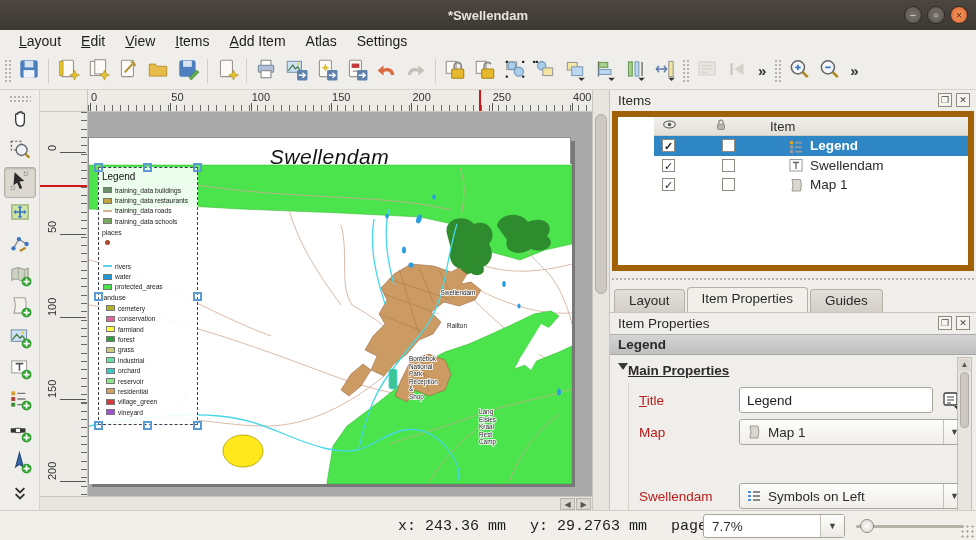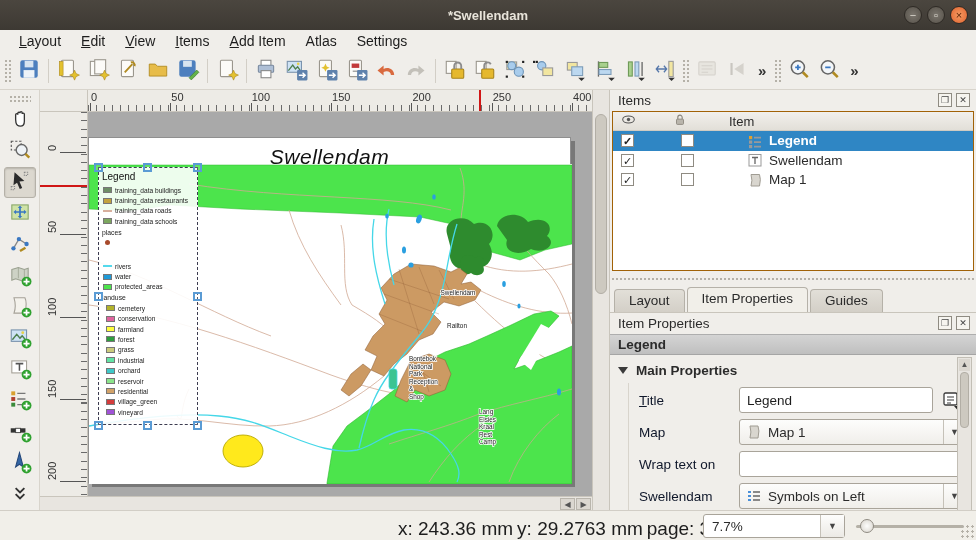--- a/index.html
+++ b/index.html
@@ -69,21 +69,21 @@
   #hscroll { left:40px; top:496px; width:552px; height:14px; background:#e8e5e0; border-top:1px solid #c9c5bc; }
   #hscroll .arr { position:absolute; top:1px; width:15px; height:12px; background:#dbd7d0; border:1px solid #b9b5ac; font-size:8px; line-height:11px; text-align:center; color:#555; }
   #vscroll { left:592px; top:90px; width:18px; height:420px; background:#e8e5e0; border-left:1px solid #c9c5bc; border-right:1px solid #c9c5bc; }
   #vscroll .thumb { position:absolute; left:2px; top:24px; width:12px; height:180px; background:#cdc9c0; border:1px solid #b2aea5; border-radius:6px; }
 
   
   #rightpanel { left:610px; top:90px; width:366px; height:420px; background:#f0eeea; }
   .panel-titlerow { position:relative; height:21px; display:flex; align-items:center; padding-left:8px; font-size:13.5px; }
   .panel-icons { position:absolute; right:6px; top:3px; display:flex; gap:4px; }
   .pico { width:14px; height:14px; border:1px solid #8f8b82; background:#f6f4ef; font-size:9px; line-height:12px; text-align:center; color:#444; }
-  #items-table { position:absolute; left:2px; top:21px; width:362px; height:160px; background:#fff; border:1px solid #a16207; }
+  #items-table { position:absolute; left:2px; top:21px; width:362px; height:160px; background:#fff; border:6px solid #a16207;padding-left:36px; }
   #items-header { display:flex; height:19px; background:linear-gradient(#f2f0ec,#e2dfd8); border-bottom:1px solid #cfcbc2; align-items:center; font-size:13px; }
   #items-header .c1 { width:60px; padding-left:8px; }
   #items-header .c2 { width:52px; }
   #items-header .c3 { padding-left:4px; }
   .item-row { display:flex; height:19.5px; align-items:center; font-size:13.5px; }
   .item-row.selected { background:#2f86c4; color:#fff; font-weight:bold; }
   .cbx { width:13px; height:13px; border:1px solid #8f8b82; background:#fff; margin-left:8px; font-size:11px; line-height:12px; text-align:center; color:#222; }
   .item-row .cb2 { margin-left:47px; }
   .row-ico { width:16px; height:16px; margin-left:53px; }
   .row-ico svg { width:16px; height:16px; }
@@ -93,36 +93,36 @@
   #tabsrow { position:absolute; left:4px; top:196px; width:360px; height:26px; display:flex; align-items:flex-end; gap:2px; }
   .tab { padding:3px 14px 4px; font-size:13.5px; background:linear-gradient(#e2dfd8,#d3cfc7); border:1px solid #b5b1a8; border-bottom:none; border-radius:4px 4px 0 0; color:#2b2b2b; }
   .tab.active { background:#f1efe9; padding-bottom:6px; font-size:13.5px; }
 
   #props-panel { position:absolute; left:0; top:222px; width:366px; height:198px; border-top:1px solid #c9c5bc; background:#f0eeea; }
   #props-header { height:21px; background:linear-gradient(#d4d4d4,#bfbfbf); border-top:1px solid #aeaeae; border-bottom:1px solid #a5a5a5; display:flex; align-items:center; padding-left:8px; font-weight:bold; font-size:13.5px; position:relative; top:21px; }
   #props-scroll { position:absolute; left:347px; top:44px; width:15px; height:242px; background:#e8e5e0; border:1px solid #c2beb5; }
   #props-scroll .sarr { position:absolute; left:1px; width:11px; height:12px; font-size:8px; text-align:center; line-height:12px; color:#555; background:#dbd7d0; }
   #props-scroll .sthumb { position:absolute; left:2px; top:14px; width:9px; height:56px; background:#cdc9c0; border:1px solid #b2aea5; border-radius:4px; }
 
-  #section-header { position:absolute; left:8px; top:50px; display:flex; align-items:center; gap:8px; font-weight:bold; font-size:13.5px; }
+  #section-header { position:absolute; left:8px; top:50px; display:flex; font-weight:bold; font-size:13.5px;text-decoration:underline; }
   .tri { width:0; height:0; border-left:5px solid transparent; border-right:5px solid transparent; border-top:7px solid #3a3a3a; }
   #fields { position:absolute; left:18px; top:70px; width:326px; border-left:1px solid #d8d4cc; }
   .frow { position:absolute; left:0; display:flex; align-items:center; }
-  .flabel { width:100px; font-size:13.5px; color:#0f172a; }
+  .flabel { width:100px; font-size:13.5px; color:#b91c1c; }
   .flabel u { text-decoration:underline; }
   .tinput { height:26px; background:#fff; border:1px solid #a9a49a; border-radius:3px; padding:0 7px; font-size:13.5px; font-family:"Liberation Sans",sans-serif; color:#1d1d1d; }
   .combo { height:26px; background:linear-gradient(#fdfdfc,#f0eeea); border:1px solid #a9a49a; border-radius:3px; display:flex; align-items:center; padding-left:6px; font-size:13.5px; position:relative; }
   .combo .carrow { position:absolute; right:0; top:0; width:22px; height:24px; border-left:1px solid #c5c1b8; display:flex; align-items:center; justify-content:center; color:#444; font-size:9px; }
   .combo svg { width:16px; height:16px; margin-right:6px; }
   #dd-btn { width:26px; height:26px; margin-left:6px; display:flex; align-items:center; justify-content:center; }
   #dd-btn svg { width:22px; height:22px; }
 
   
   #statusbar { left:0; top:510px; width:976px; height:30px; background:#f1efe9; border-top:1px solid #d2cec6; }
-  #coords { position:absolute; left:398px; top:7px; display:flex; gap:4px; font-size:19px; color:#1d1d1d; }
+  #coords { position:absolute; left:398px; top:7px; display:flex; gap:24px; font-size:15px; color:#1d1d1d;font-family:Liberation Mono, monospace; }
   #zoom-combo { position:absolute; left:703px; top:3px; width:142px; height:24px; background:#fff; border:1px solid #a9a49a; border-radius:3px; font-size:13.5px; display:flex; align-items:center; padding-left:8px; }
   #zoom-combo .carrow { position:absolute; right:0; top:0; width:24px; height:22px; border-left:1px solid #c5c1b8; text-align:center; line-height:22px; font-size:9px; color:#444; background:linear-gradient(#fdfdfc,#eceae5); }
   #zoom-slider { position:absolute; left:856px; top:14px; width:108px; height:3px; background:#b5b1a7; border-radius:2px; }
   #zoom-slider .shandle { position:absolute; left:4px; top:-6px; width:14px; height:14px; border-radius:50%; background:radial-gradient(#fdfdfc,#d8d4cc); border:1px solid #8f8b82; }
   #resize-grip { position:absolute; right:2px; bottom:2px; width:14px; height:14px; background-image:radial-gradient(#b5b1a8 1px,transparent 1.2px); background-size:5px 5px; }
 
   svg text.maplabel { font-family:"Liberation Sans",sans-serif; font-size:6.4px; fill:#1a1a1a; paint-order:stroke; stroke:#ffffff; stroke-width:1.6px; }
 </style>
 </head>
 <body>
@@ -738,24 +738,20 @@
       <div class="frow" style="top:36px; left:10px;">
         <span class="flabel">Map</span>
         <div class="combo" style="width:227px;">
           <svg viewBox="0 0 16 16">
               <path d="M4,2 H12 Q13.8,6 12,14 H4 Q5.8,8 4,2 Z" fill="#d9d6cf" stroke="#a09c93"></path>
             </svg>
           <span>Map 1</span>
           <span class="carrow">▼</span>
         </div>
       </div>
-      <div class="frow" style="top:68px; left:10px;">
-        <span class="flabel">Wrap text on</span>
-        <input class="tinput" style="width: 227px;" value="">
-      </div>
       <div class="frow" style="top:100px; left:10px;">
         <span class="flabel">Swellendam</span>
         <div class="combo" style="width:227px;">
           <svg viewBox="0 0 16 16">
               <path d="M2,4 h3 M2,8 h3 M2,12 h3" stroke="#4a90d9" stroke-width="2"></path>
               <path d="M7,4 h7 M7,8 h7 M7,12 h7" stroke="#666" stroke-width="1.3"></path>
             </svg>
           <span>Symbols on Left</span>
           <span class="carrow">▼</span>
         </div>

